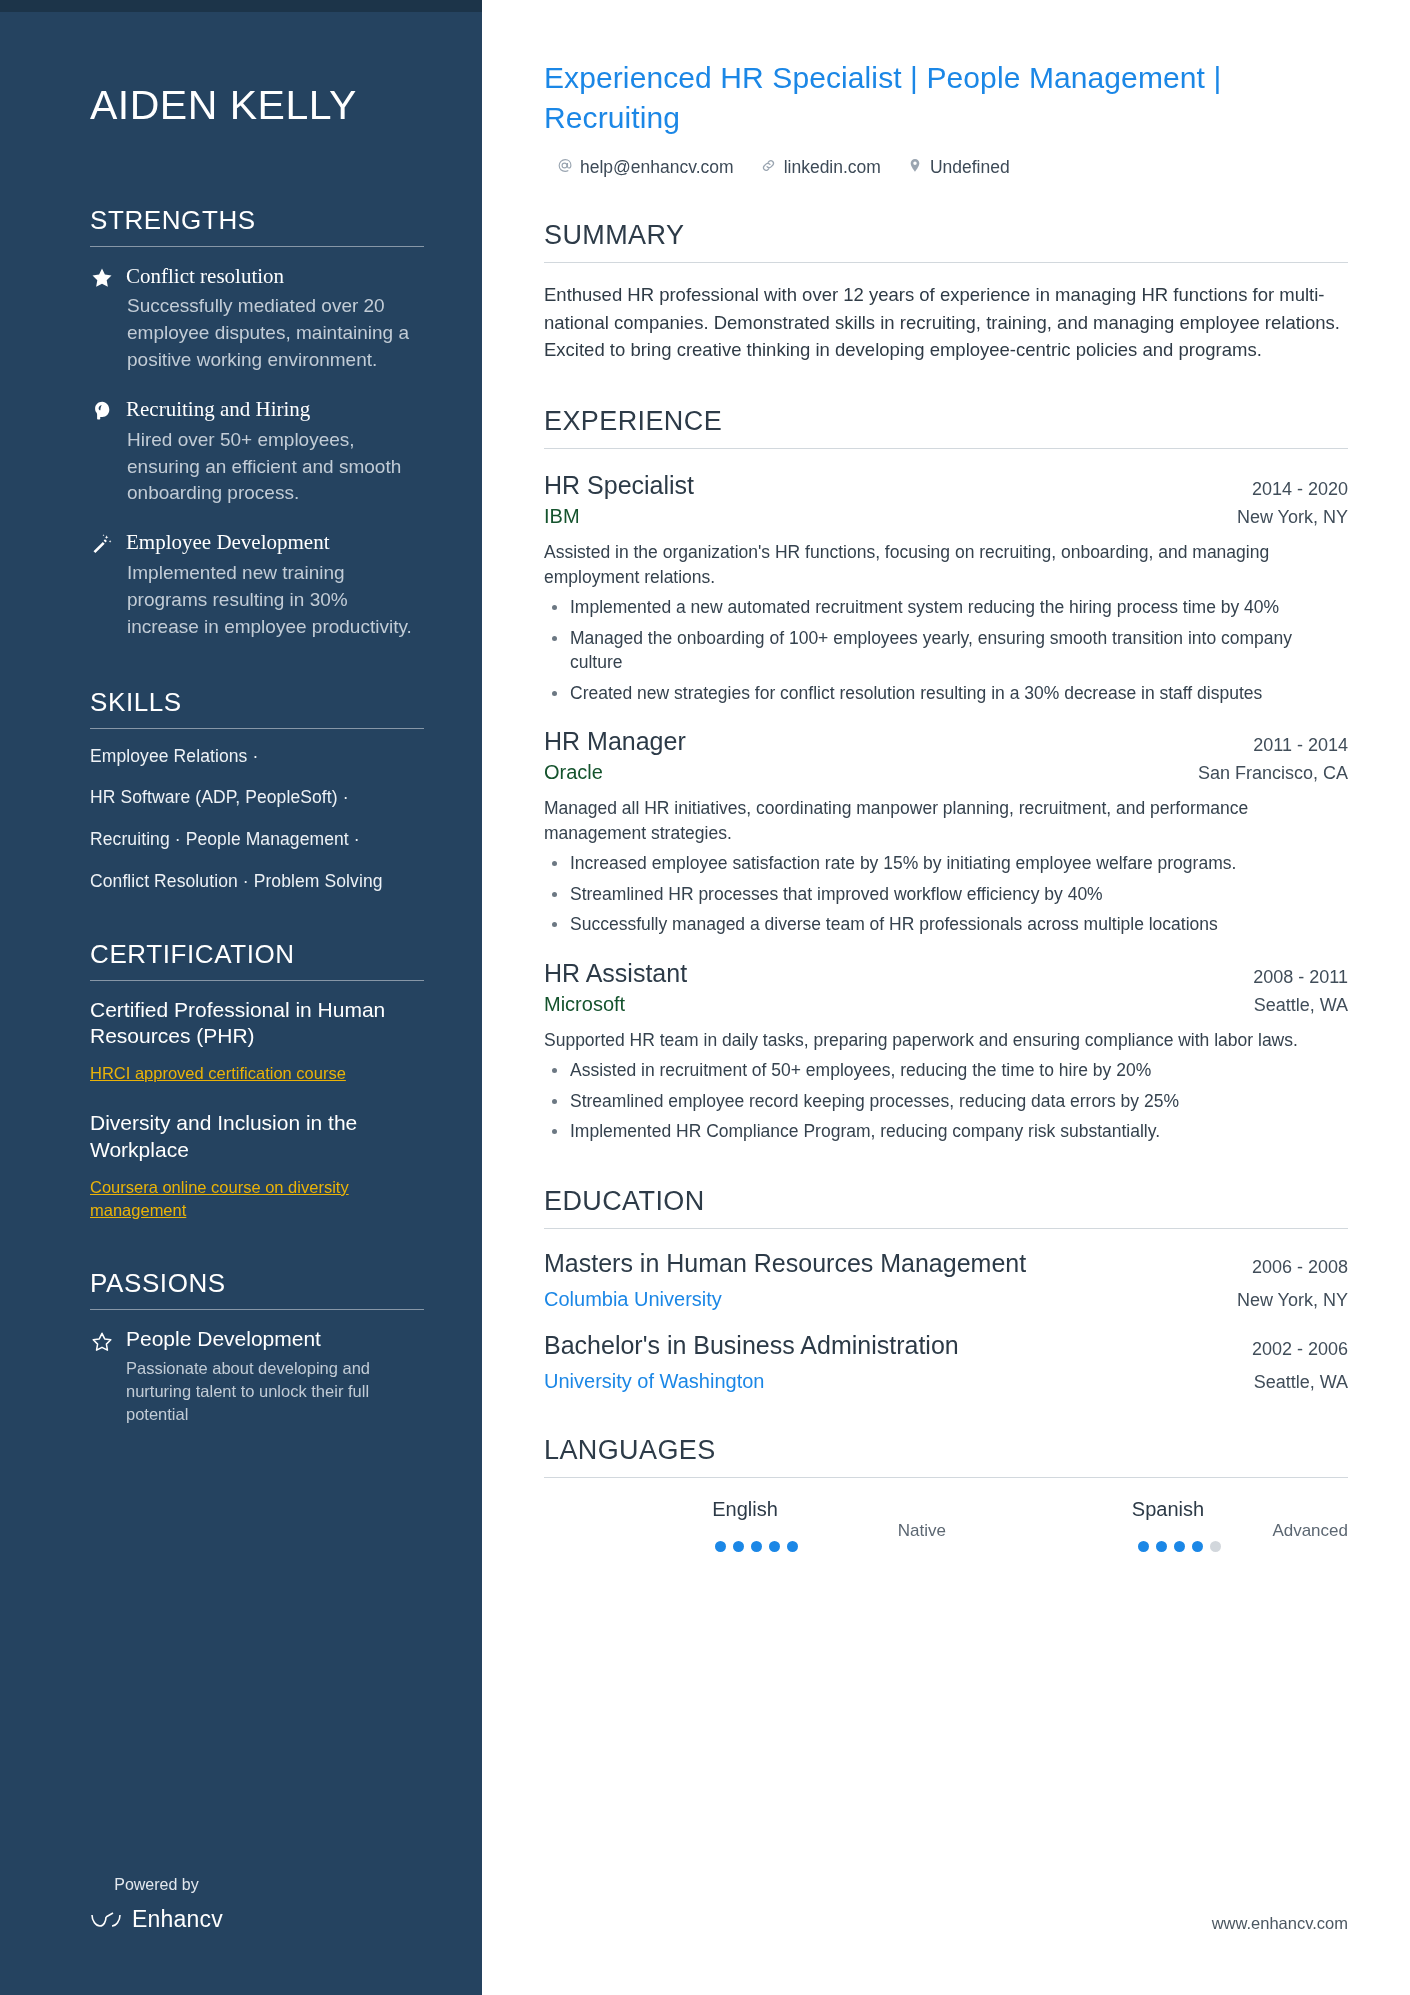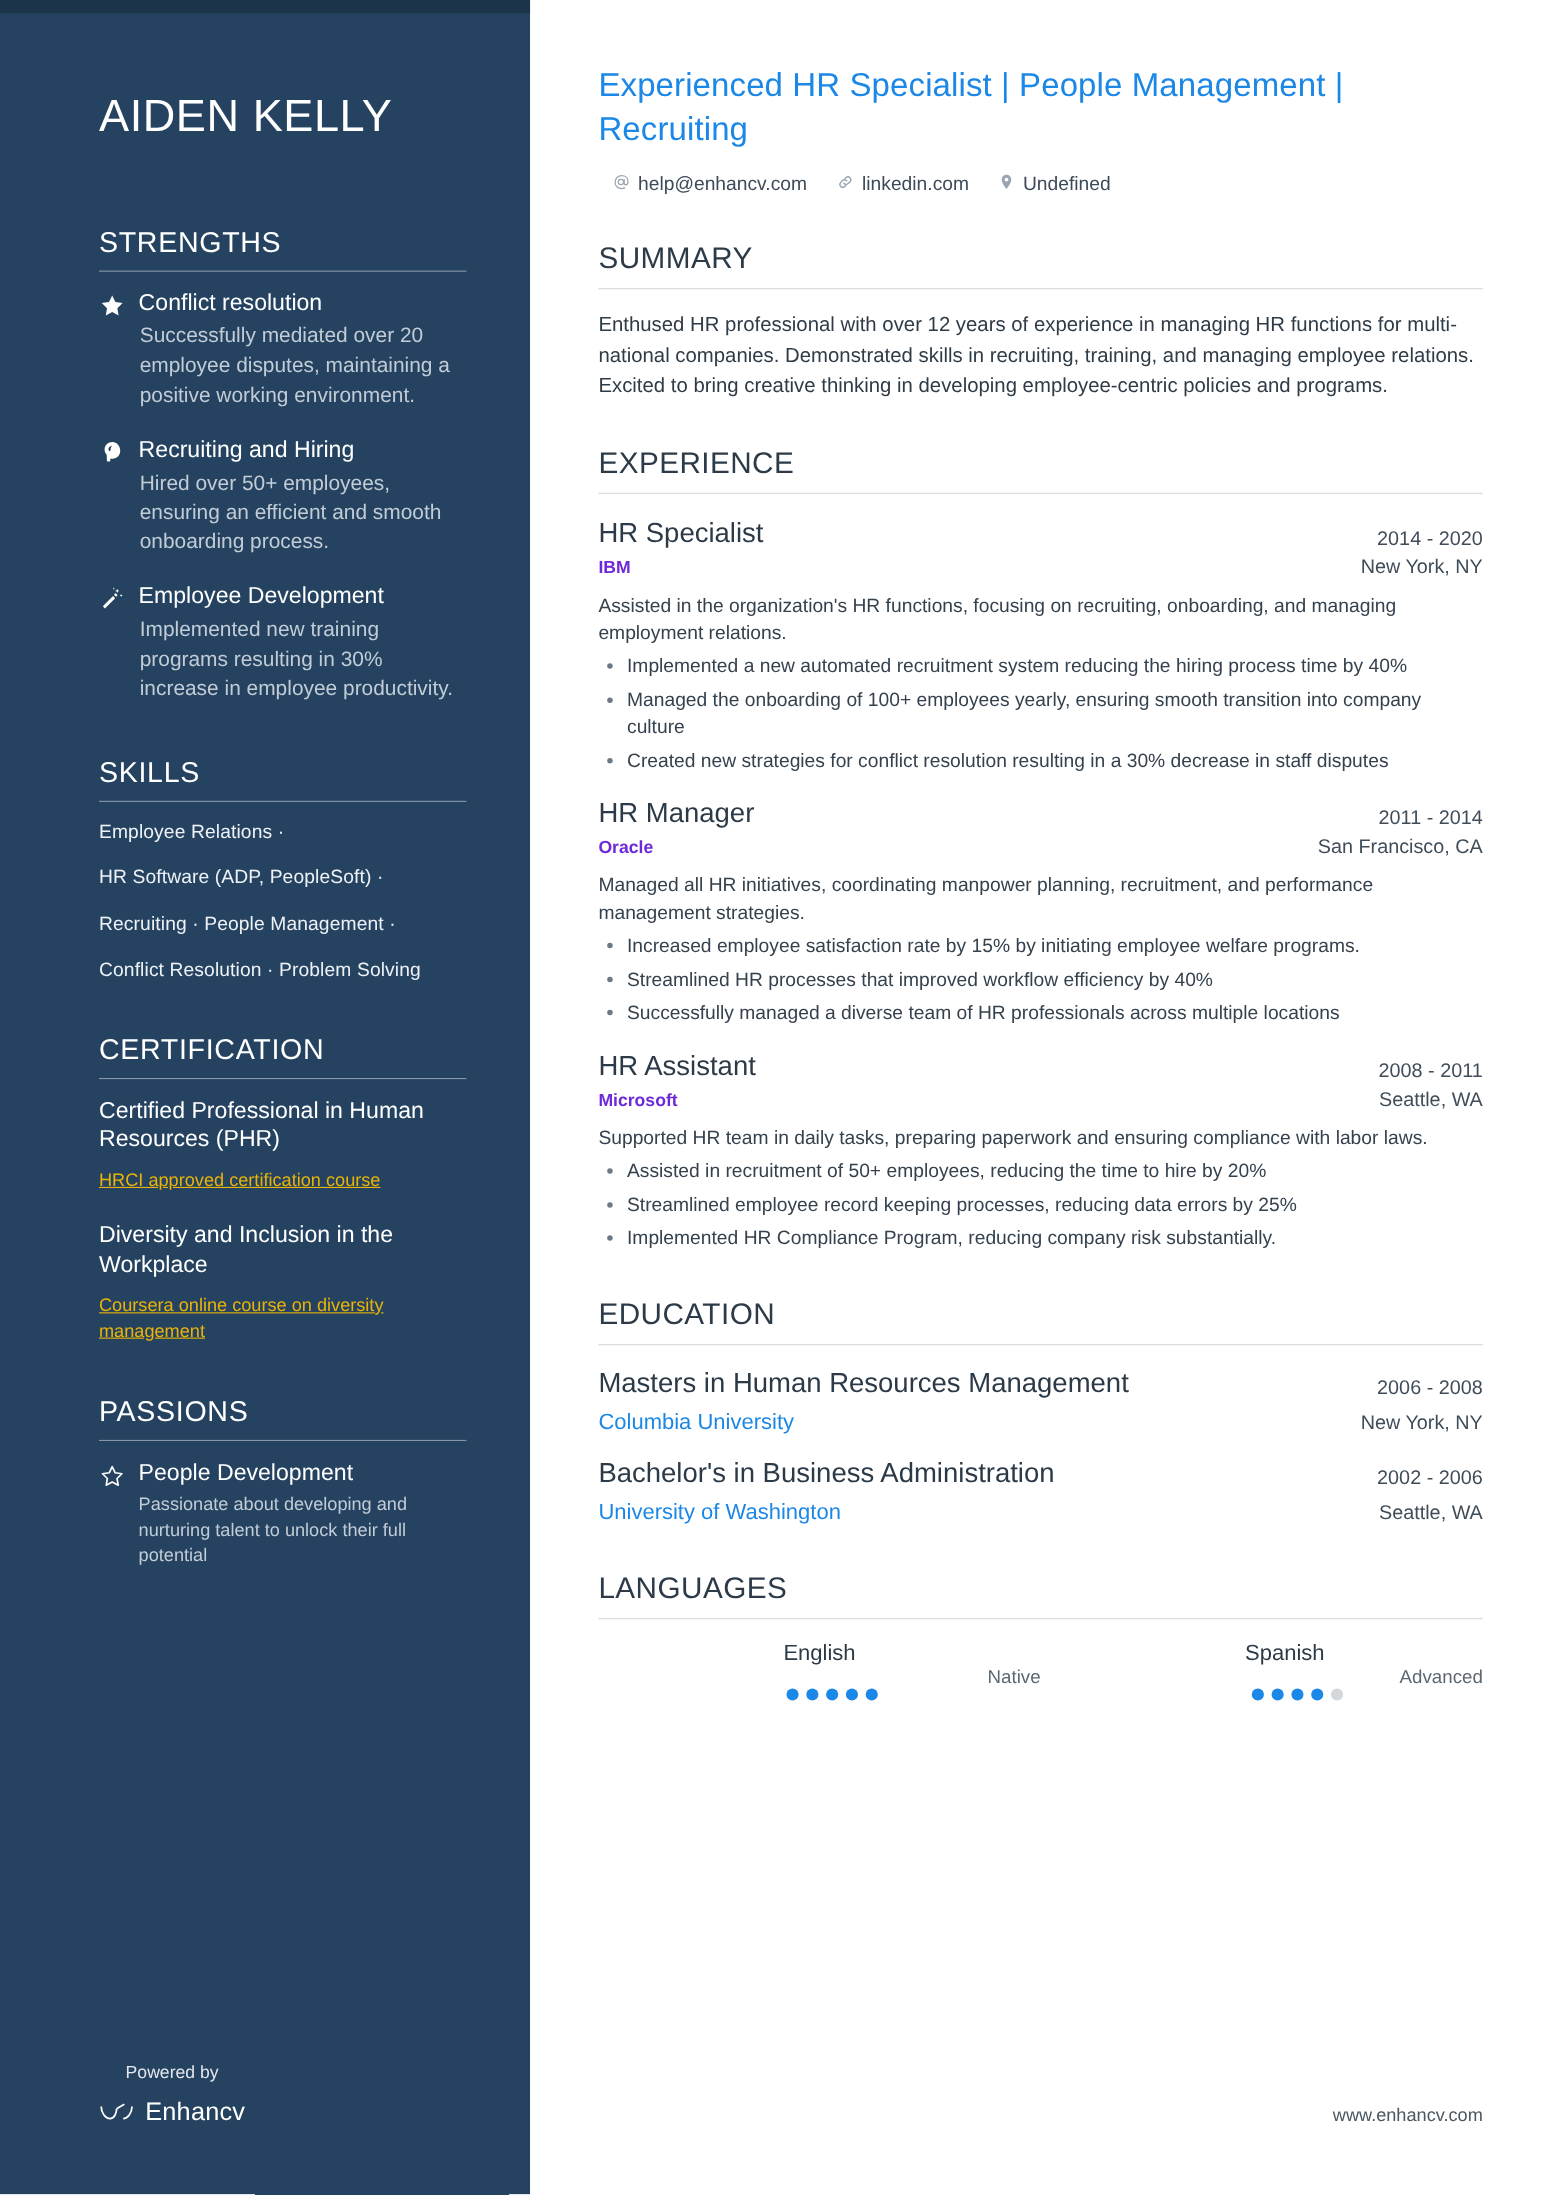--- a/index.html
+++ b/index.html
@@ -67,20 +67,21 @@
     display: flex;
     justify-content: flex-start;
     align-items: flex-start;
   }
   .str-body { flex: 1; padding-left: 6px; }
   .str-title {
     font-size: 21px;
     color: #ffffff;
     font-weight: 400;
     line-height: 1.25;
+    font-family: Liberation Serif, serif;
   }
   .str-desc {
     font-size: 19px;
     color: #c2ccd6;
     line-height: 1.42;
     margin-top: 4px;
     padding-left: 1px;
   }
 
   .skill-line {
@@ -170,21 +171,21 @@
     color: #2f3b46;
     line-height: 1.5;
     margin-top: 18px;
   }
 
   .entry { margin-top: 22px; }
   .entry-head { display: flex; justify-content: space-between; align-items: flex-end; }
   .entry-title { font-size: 25px; color: #2c3a47; font-weight: 400; }
   .entry-date { font-size: 18px; color: #404d59; white-space: nowrap; }
   .entry-sub { display: flex; justify-content: space-between; align-items: baseline; margin-top: 5px; }
-  .entry-org { font-size: 16px; color: #6d28d9; font-weight: bold; }
+  .entry-org { font-size: 20px; color: #14532d; }
   .entry-loc { font-size: 18px; color: #404d59; white-space: nowrap; }
   .entry-desc {
     font-size: 17.5px; color: #35424e; line-height: 1.4; margin-top: 12px;
   }
   .entry-bullets { margin-top: 5px; list-style: none; }
   .entry-bullets li {
     font-size: 17.5px; color: #35424e; line-height: 1.4;
     position: relative; padding-left: 26px; margin-top: 6px;
   }
   .entry-bullets li:before {

